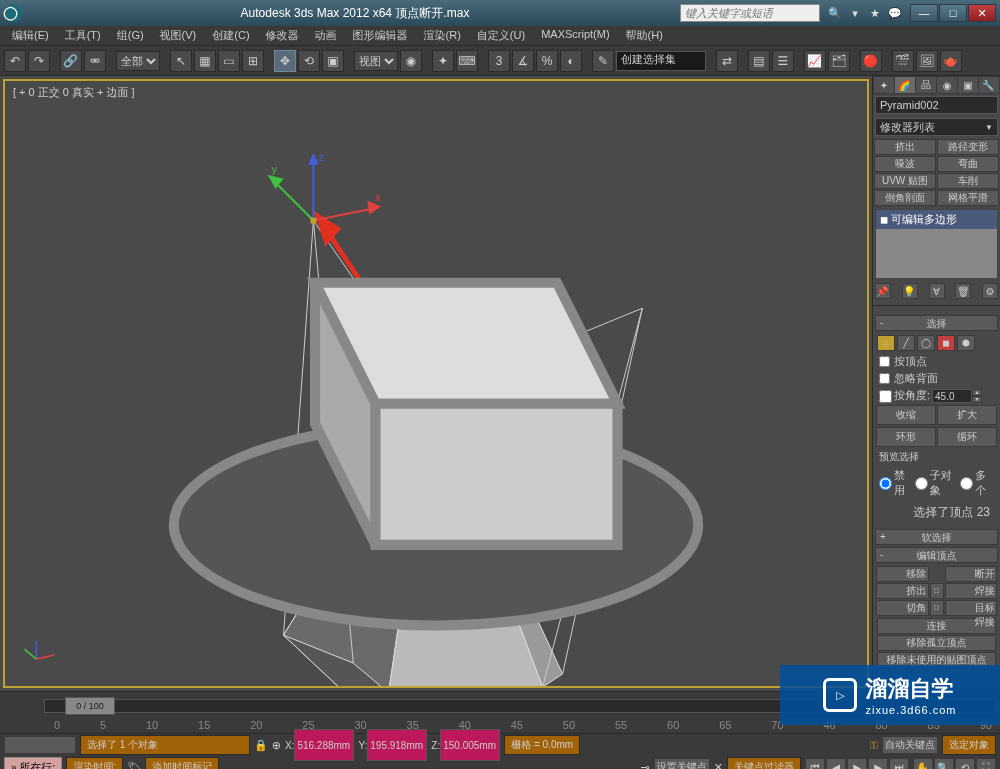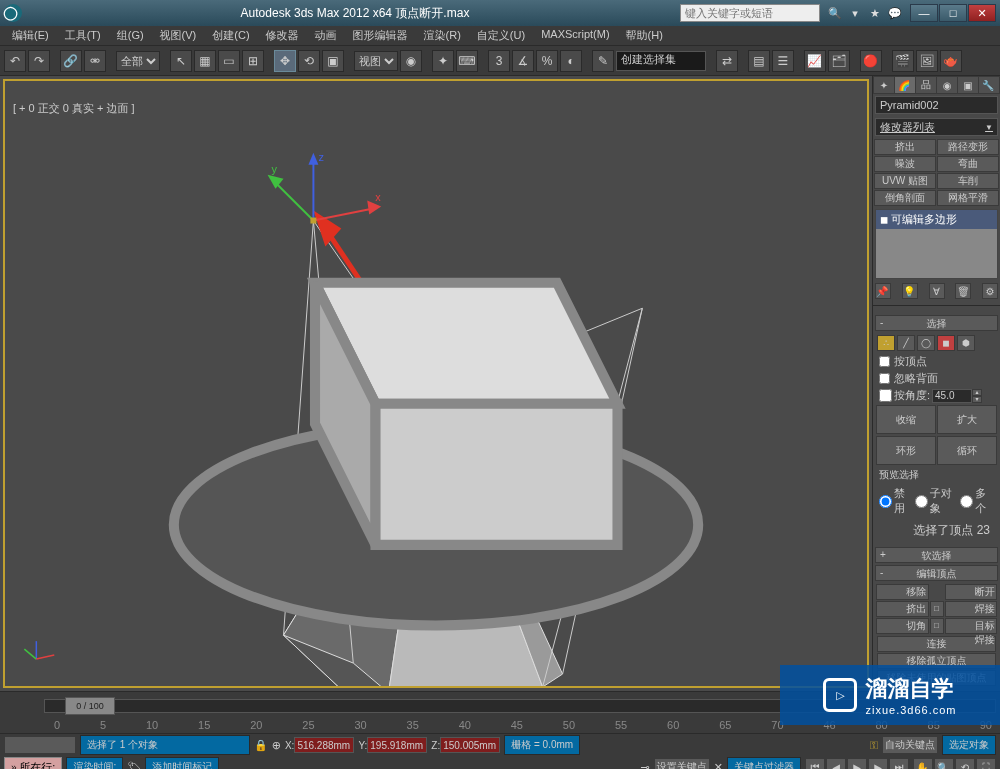--- a/index.html
+++ b/index.html
@@ -1,94 +1,94 @@
 <!DOCTYPE html>
 <html><head>
 <meta charset="utf-8">
 <style>
 * { margin: 0; padding: 0; box-sizing: border-box; font-family: "Microsoft YaHei", Arial, sans-serif; font-size: 11px; user-select: none; }
 body { width: 1000px; height: 769px; background: #3a3a3a; color: #ccc; overflow: hidden; position: relative; }
 
 .titlebar { height: 26px; background: linear-gradient(#4a6a7a, #2a4a5a); display: flex; align-items: center; padding: 12px 4px; }
 .logo { width: 18px; height: 18px; background: #1a6a7a; border-radius: 9px; display: flex; align-items: center; justify-content: center; color: #fff; font-weight: bold; margin-right: 8px; }
 .title-text { flex: 1; text-align: center; color: #fff; font-size: 12px; }
-.search-box { width: 140px; height: 18px; background: #eee; border: 1px solid #888; color: #888; padding: 0 4px; }
+.search-box { width: 140px; height: 18px; background: #eee; border: 1px solid #888; color: #888; padding: 0 4px; font-style: italic; }
 .title-icons { display: flex; gap: 2px; margin-left: 6px; }
 .title-icons span { width: 18px; height: 18px; display: flex; align-items: center; justify-content: center; color: #ddd; }
 .winbtns { display: flex; margin-left: 6px; gap: 1px; }
 .winbtn { width: 28px; height: 18px; background: linear-gradient(#5a7a8a,#3a5a6a); border: 1px solid #2a3a4a; display: flex; align-items: center; justify-content: center; color: #fff; }
 .winbtn.close { background: linear-gradient(#c04040,#902020); }
 
 .menubar { height: 20px; background: #3a3a3a; display: flex; padding: 0 4px; border-bottom: 1px solid #2a2a2a; }
 .menubar span { padding: 2px 8px; color: #ccc; }
 
 .toolbar { height: 30px; background: #3a3a3a; display: flex; align-items: center; padding: 2px 4px; gap: 2px; border-bottom: 1px solid #2a2a2a; }
 .toolbar .tbtn { width: 22px; height: 22px; background: #4a4a4a; border: 1px solid #2a2a2a; display: flex; align-items: center; justify-content: center; color: #ccc; font-size: 12px; }
 .toolbar .tbtn.active { background: #5a6a7a; border-color: #6a8a9a; }
 .toolbar .sep { width: 6px; }
 .toolbar select { height: 20px; background: #4a4a4a; color: #ccc; border: 1px solid #2a2a2a; font-size: 11px; }
 .toolbar .dropdown { width: 90px; height: 20px; background: #1a1a1a; border: 1px solid #555; color: #ccc; padding: 0 4px; }
 
 .main { display: flex; height: 615px; }
 .viewport-area { flex: 1; position: relative; background: #4a4a4a; }
 .viewport { position: absolute; inset: 4px; border: 1px solid #888; background: #4a4a4a; }
 .viewport-active-border { position: absolute; inset: 3px; border: 2px solid #c0a030; pointer-events: none; }
-.viewport-label { position: absolute; top: 20px; left: 8px; color: #ccc; font-size: 11px; }
+.viewport-label { position: absolute; top: 4px; left: 8px; color: #ccc; font-size: 11px; }
 .viewport svg { position: absolute; inset: 0; width: 100%; height: 100%; }
 .viewcube { position: absolute; top: 10px; right: 10px; width: 60px; height: 60px; }
 
 .right-panel { width: 128px; background: #484848; border-left: 1px solid #2a2a2a; display: flex; flex-direction: column; overflow-y: auto; }
 .panel-tabs { height: 18px; display: flex; background: #3a3a3a; gap: 1px; padding: 1px; }
 .panel-tabs span { flex: 1; background: #505050; display: flex; align-items: center; justify-content: center; font-size: 10px; }
 .panel-tabs span.active { background: #6a6a6a; }
 .obj-name { height: 18px; background: #2a2a2a; border: 1px solid #555; padding: 0 4px; margin: 2px; color: #ccc; }
-.mod-dropdown { height: 18px; background: #2a2a2a; border: 1px solid #555; margin: 2px; display: flex; align-items: center; padding: 0 4px; text-decoration: underline; }
+.mod-dropdown { height: 18px; background: #2a2a2a; border: 1px solid #555; margin: 2px; display: flex; align-items: center; padding: 0 4px; }
 .mod-dropdown::after { content: "▼"; margin-left: auto; font-size: 8px; }
 .btn-grid { display: grid; grid-template-columns: 1fr 1fr; gap: 1px; padding: 1px; }
 .btn-grid button { height: 16px; background: #5a5a5a; border: 1px solid #3a3a3a; color: #ccc; font-size: 10px; }
 .mod-stack { height: 70px; background: #888; border: 1px solid #444; margin: 2px; }
 .mod-stack-item { background: #4a5a7a; color: #fff; padding: 2px 4px; font-size: 10px; }
 .stack-buttons { display: flex; gap: 1px; padding: 2px; justify-content: space-between; }
 .stack-buttons span { width: 16px; height: 16px; background: #5a5a5a; border: 1px solid #3a3a3a; display: flex; align-items: center; justify-content: center; font-size: 10px; }
 
 .rollout-header { height: 16px; background: #5a5a5a; border: 1px solid #3a3a3a; text-align: center; padding: 1px; margin: 2px 2px 0 2px; font-size: 10px; position: relative; }
 .rollout-header::before { content: "-"; position: absolute; left: 4px; }
 .rollout-header.plus::before { content: "+"; }
 .rollout-body { padding: 2px; background: #484848; }
 .subobj-row { display: flex; gap: 2px; padding: 2px; align-items: center; }
 .subobj-row span { width: 18px; height: 16px; background: #5a5a5a; border: 1px solid #3a3a3a; display: flex; align-items: center; justify-content: center; font-size: 9px; }
 .subobj-row span.sel { background: #c0a030; }
 .chk { display: flex; align-items: center; gap: 4px; padding: 1px 4px; font-size: 10px; }
 .chk input { width: 11px; height: 11px; }
-.spinner-row { display: flex; align-items: center; padding: 1px 4px; gap: 2px; font-size: 10px; }
+.spinner-row { display: flex; align-items: flex-end; padding: 1px 4px; gap: 2px; font-size: 10px; }
 .spinner { display: flex; }
 .spinner input { width: 40px; height: 14px; background: #2a2a2a; border: 1px solid #555; color: #ccc; font-size: 10px; padding: 0 2px; }
 .spinner .arrows { display: flex; flex-direction: column; }
 .spinner .arrows span { width: 10px; height: 7px; background: #5a5a5a; border: 1px solid #3a3a3a; font-size: 6px; line-height: 5px; text-align: center; }
 .btn-row { display: flex; gap: 1px; padding: 1px; }
-.btn-row button { flex: 1; height: 29px; background: #5a5a5a; border: 1px solid #3a3a3a; color: #ccc; font-size: 10px; }
+.btn-row button { flex: 1; height: 20px; background: #5a5a5a; border: 1px solid #3a3a3a; color: #ccc; font-size: 10px; }
 .btn-full { display: block; width: calc(100% - 4px); height: 16px; margin: 1px 2px; background: #5a5a5a; border: 1px solid #3a3a3a; color: #ccc; font-size: 10px; }
 .radio-row { display: flex; gap: 2px; padding: 2px 4px; font-size: 10px; align-items: center; }
 .radio-row label { display: flex; align-items: center; gap: 2px; }
 .sel-count { text-align: right; padding: 4px 8px; font-size: 12px; }
 .edit-grid { display: grid; grid-template-columns: 1fr auto 1fr; gap: 1px; padding: 1px; }
 .edit-grid button { height: 16px; background: #5a5a5a; border: 1px solid #3a3a3a; color: #ccc; font-size: 10px; padding-left: 28px; }
 .edit-grid .opt { width: 14px; background: #5a5a5a; border: 1px solid #3a3a3a; font-size: 8px; text-align: center; line-height: 14px; }
 
 .timeline-area { height: 28px; background: #3a3a3a; border-top: 1px solid #2a2a2a; display: flex; align-items: center; }
 .time-slider { flex: 1; height: 14px; background: #2a2a2a; border: 1px solid #555; margin: 2px 4px; position: relative; }
 .time-thumb { position: absolute; left: 20px; top: -3px; width: 50px; height: 18px; background: #888; border: 1px solid #555; text-align: center; font-size: 9px; line-height: 16px; color: #222; }
 .time-ruler { height: 14px; background: #3a3a3a; display: flex; font-size: 8px; color: #888; }
 
 .status-area { background: #3a3a3a; border-top: 1px solid #2a2a2a; }
 .status-row1 { height: 22px; display: flex; align-items: center; gap: 4px; padding: 0 4px; }
 .status-row2 { height: 22px; display: flex; align-items: center; gap: 4px; padding: 0 4px; }
-.status-field { background: #0369a1; border: 1px solid #2a2a2a; padding: 2px 6px; font-size: 10px; }
+.status-field { background: #a16207; border: 1px solid #2a2a2a; padding: 2px 6px; font-size: 10px; }
 .coord { display: flex; align-items: center; font-size: 10px; }
-.coord input { width: 60px; height: 16px; background: #7f1d1d; border: 1px solid #555; color: #ccc; font-size: 10px; padding: 0 2px; }
+.coord input { width: 60px; height: 32px; background: #be185d; border: 1px solid #555; color: #ccc; font-size: 10px; padding: 0 2px; }
 .script-field { background: #d4a0a0; color: #000; padding: 2px 6px; font-size: 10px; border: 1px solid #888; }
 .autokey { width: 56px; height: 18px; background: #5a5a5a; border: 1px solid #3a3a3a; font-size: 10px; text-align: center; line-height: 16px; }
 .playback { display: flex; gap: 1px; }
 .playback span { width: 20px; height: 18px; background: #5a5a5a; border: 1px solid #3a3a3a; display: flex; align-items: center; justify-content: center; font-size: 10px; }
 
 .watermark { position: absolute; right: 0; bottom: 44px; width: 220px; height: 60px; background: rgba(0,80,160,0.85); display: flex; align-items: center; justify-content: center; gap: 8px; color: #fff; font-size: 20px; }
 .watermark .play { width: 34px; height: 34px; border: 3px solid #fff; border-radius: 6px; display: flex; align-items: center; justify-content: center; }
 .watermark .cn { font-size: 22px; font-weight: bold; }
 .watermark .url { font-size: 11px; letter-spacing: 1px; }
 </style>

